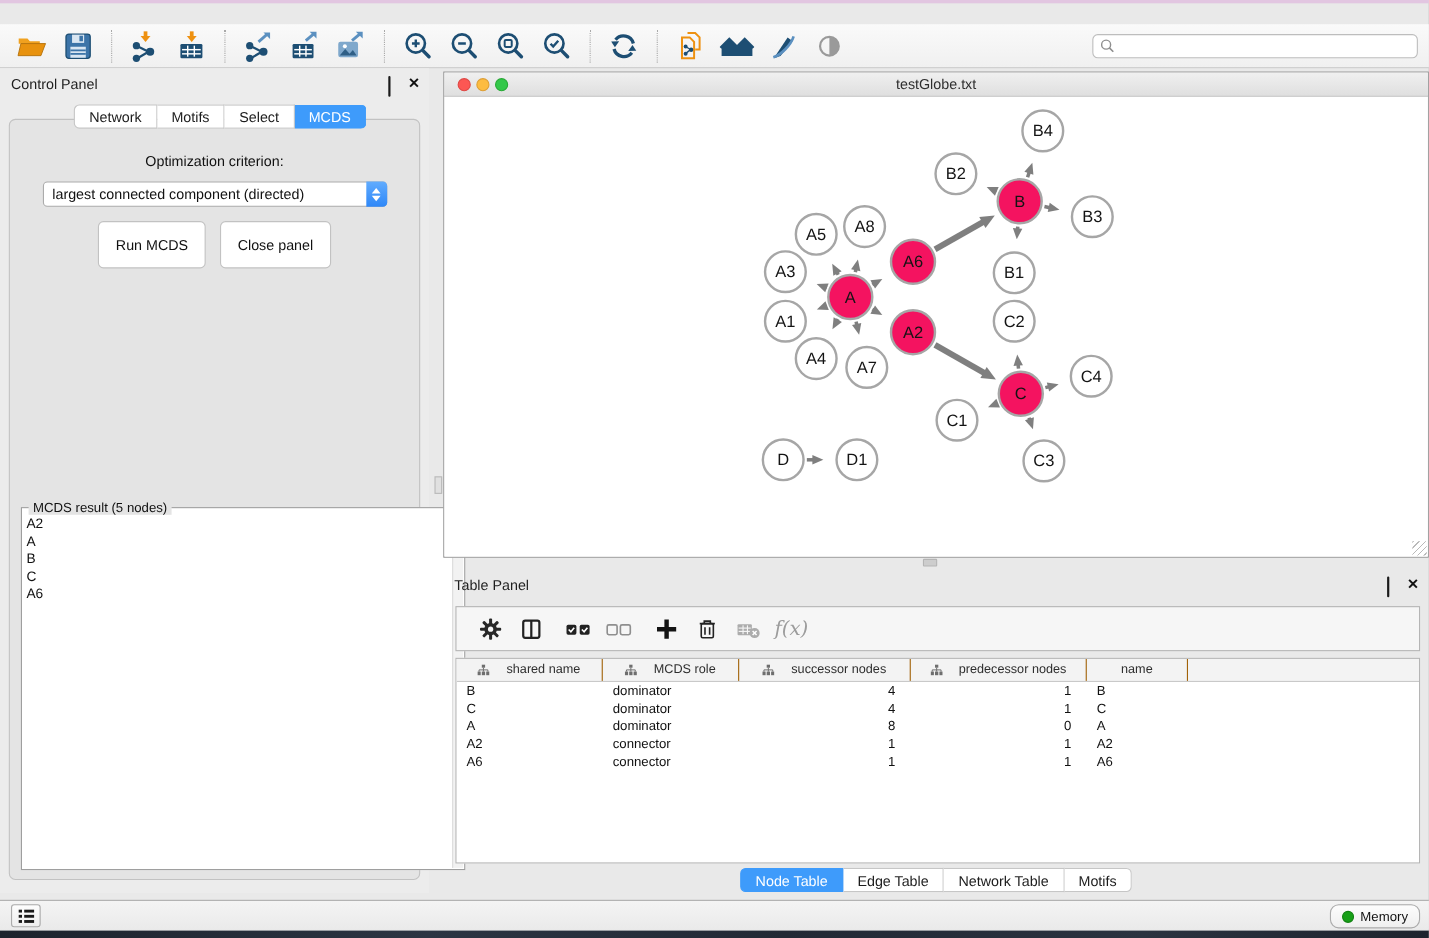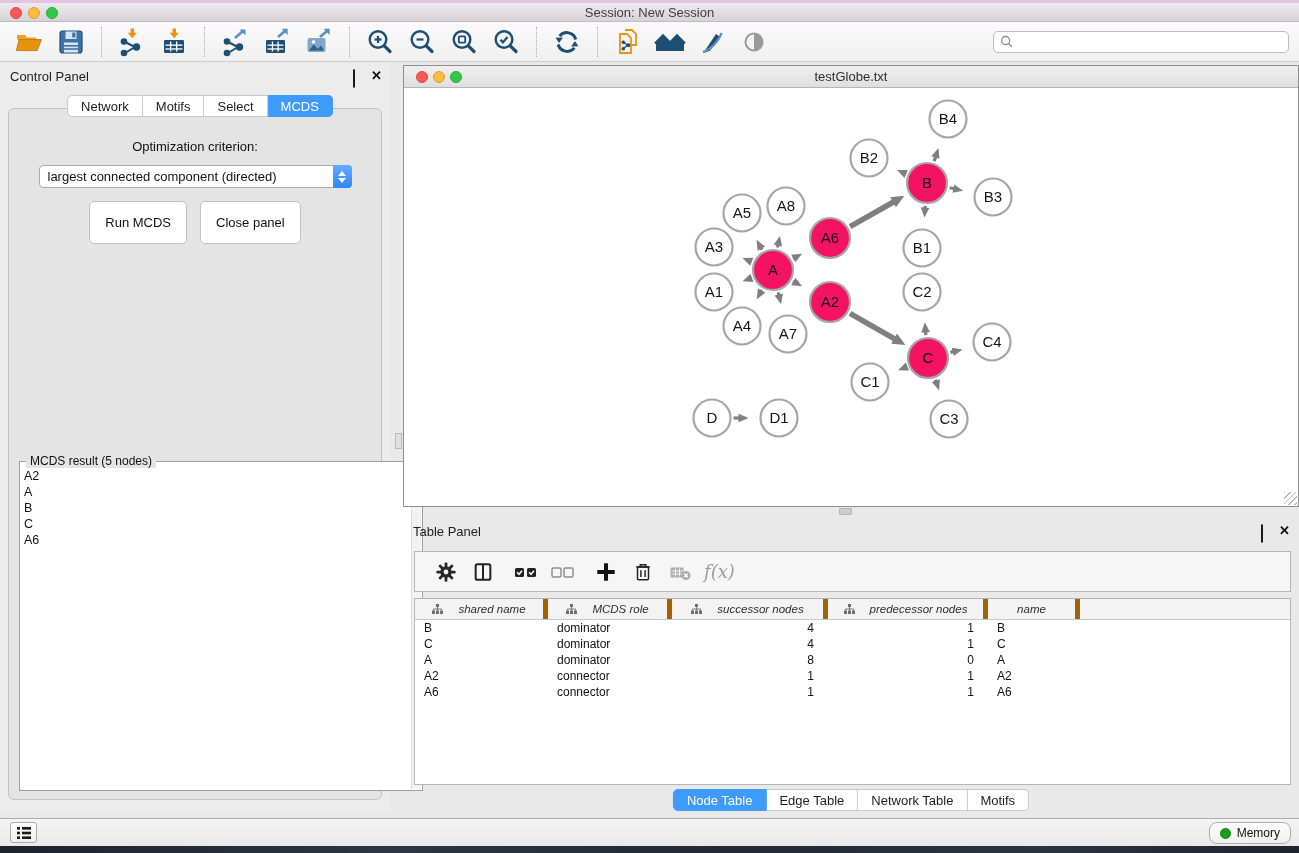--- a/index.html
+++ b/index.html
@@ -81,21 +81,21 @@
   
   #table-panel { position:absolute; left:403px; top:517px; width:896px; height:295px; }
   #tp-toolbar { position:absolute; left:11px; right:8px; top:34px; height:41px;
                 background:#F6F6F6; border:1px solid #B5B5B5; display:flex; align-items:center; padding-left:14px; }
   .tpbtn { width:34px; height:30px; display:flex; align-items:center; justify-content:center; margin-right:3px; }
   .fx-label { font-family:"DejaVu Serif", serif; font-style:italic; font-size:18px; color:#9C9C9C; margin-left:4px; }
   #tp-table { position:absolute; left:11px; right:8px; top:81px; height:187px;
               background:#fff; border:1px solid #B5B5B5; overflow:hidden; }
   .thead { display:flex; height:21px; background:#F3F3F3; border-bottom:1px solid #C9C9C9; }
   .th { display:flex; align-items:center; justify-content:center; font-size:11.5px; color:#2E2E2E;
-        border-right:5px solid #a16207; gap:15px;font-style:italic; }
+        border-right:1px solid #a16207; gap:15px; }
   .trow { display:flex; height:16px; }
   .td { font-size:12px; color:#111; line-height:16px; white-space:nowrap; overflow:hidden; }
   .td.l { text-align:left; padding-left:9px; }
   .td.r { text-align:right; padding-right:14px; }
   #tp-tabs { position:absolute; left:50%; transform:translateX(-50%); top:272px; display:flex; }
   
   #status-bar { position:absolute; left:0; top:818px; width:100%; height:27px;
                 background:linear-gradient(#F4F4F4,#EAEAEA); border-top:1px solid #ADADAD; }
   #list-btn { position:absolute; left:10px; top:3px; width:27px; height:21px;
               background:linear-gradient(#FDFDFD,#EFEFEF); border:1px solid #ABABAB; border-radius:3px;
@@ -107,26 +107,20 @@
   #desktop-strip { position:absolute; left:0; top:846px; width:100%; height:7px;
                    background:linear-gradient(90deg,#1D232D,#2C3543 30%,#222935 55%,#2B3340 80%,#1E242E); }
   .xmark { font-size:13px; font-weight:bold; color:#111; line-height:11px; }
 </style>
 </head>
 <body>
 
 <div id="app">
   <div id="topstrip"></div>
 
-  <div id="titlebar">
-    <span class="tl red" style="left:10px;"></span>
-    <span class="tl yellow" style="left:28px;"></span>
-    <span class="tl green" style="left:46px;"></span>
-    <div class="title">Session: New Session</div>
-  </div>
 
   <div id="toolbar">
     <div class="tbtn">
       <svg width="30" height="30" viewBox="0 0 30 30">
         <path d="M3 8h8l2.2 2.6h9v2.2H3z" fill="#F0A11F"></path>
         <path d="M5 12.6h22.4l-4.2 11H2.4z" fill="#E8920E" stroke="#B36F08" stroke-width="0.8"></path>
       </svg>
     </div>
     <div class="tbtn">
       <svg width="30" height="30" viewBox="0 0 30 30">

